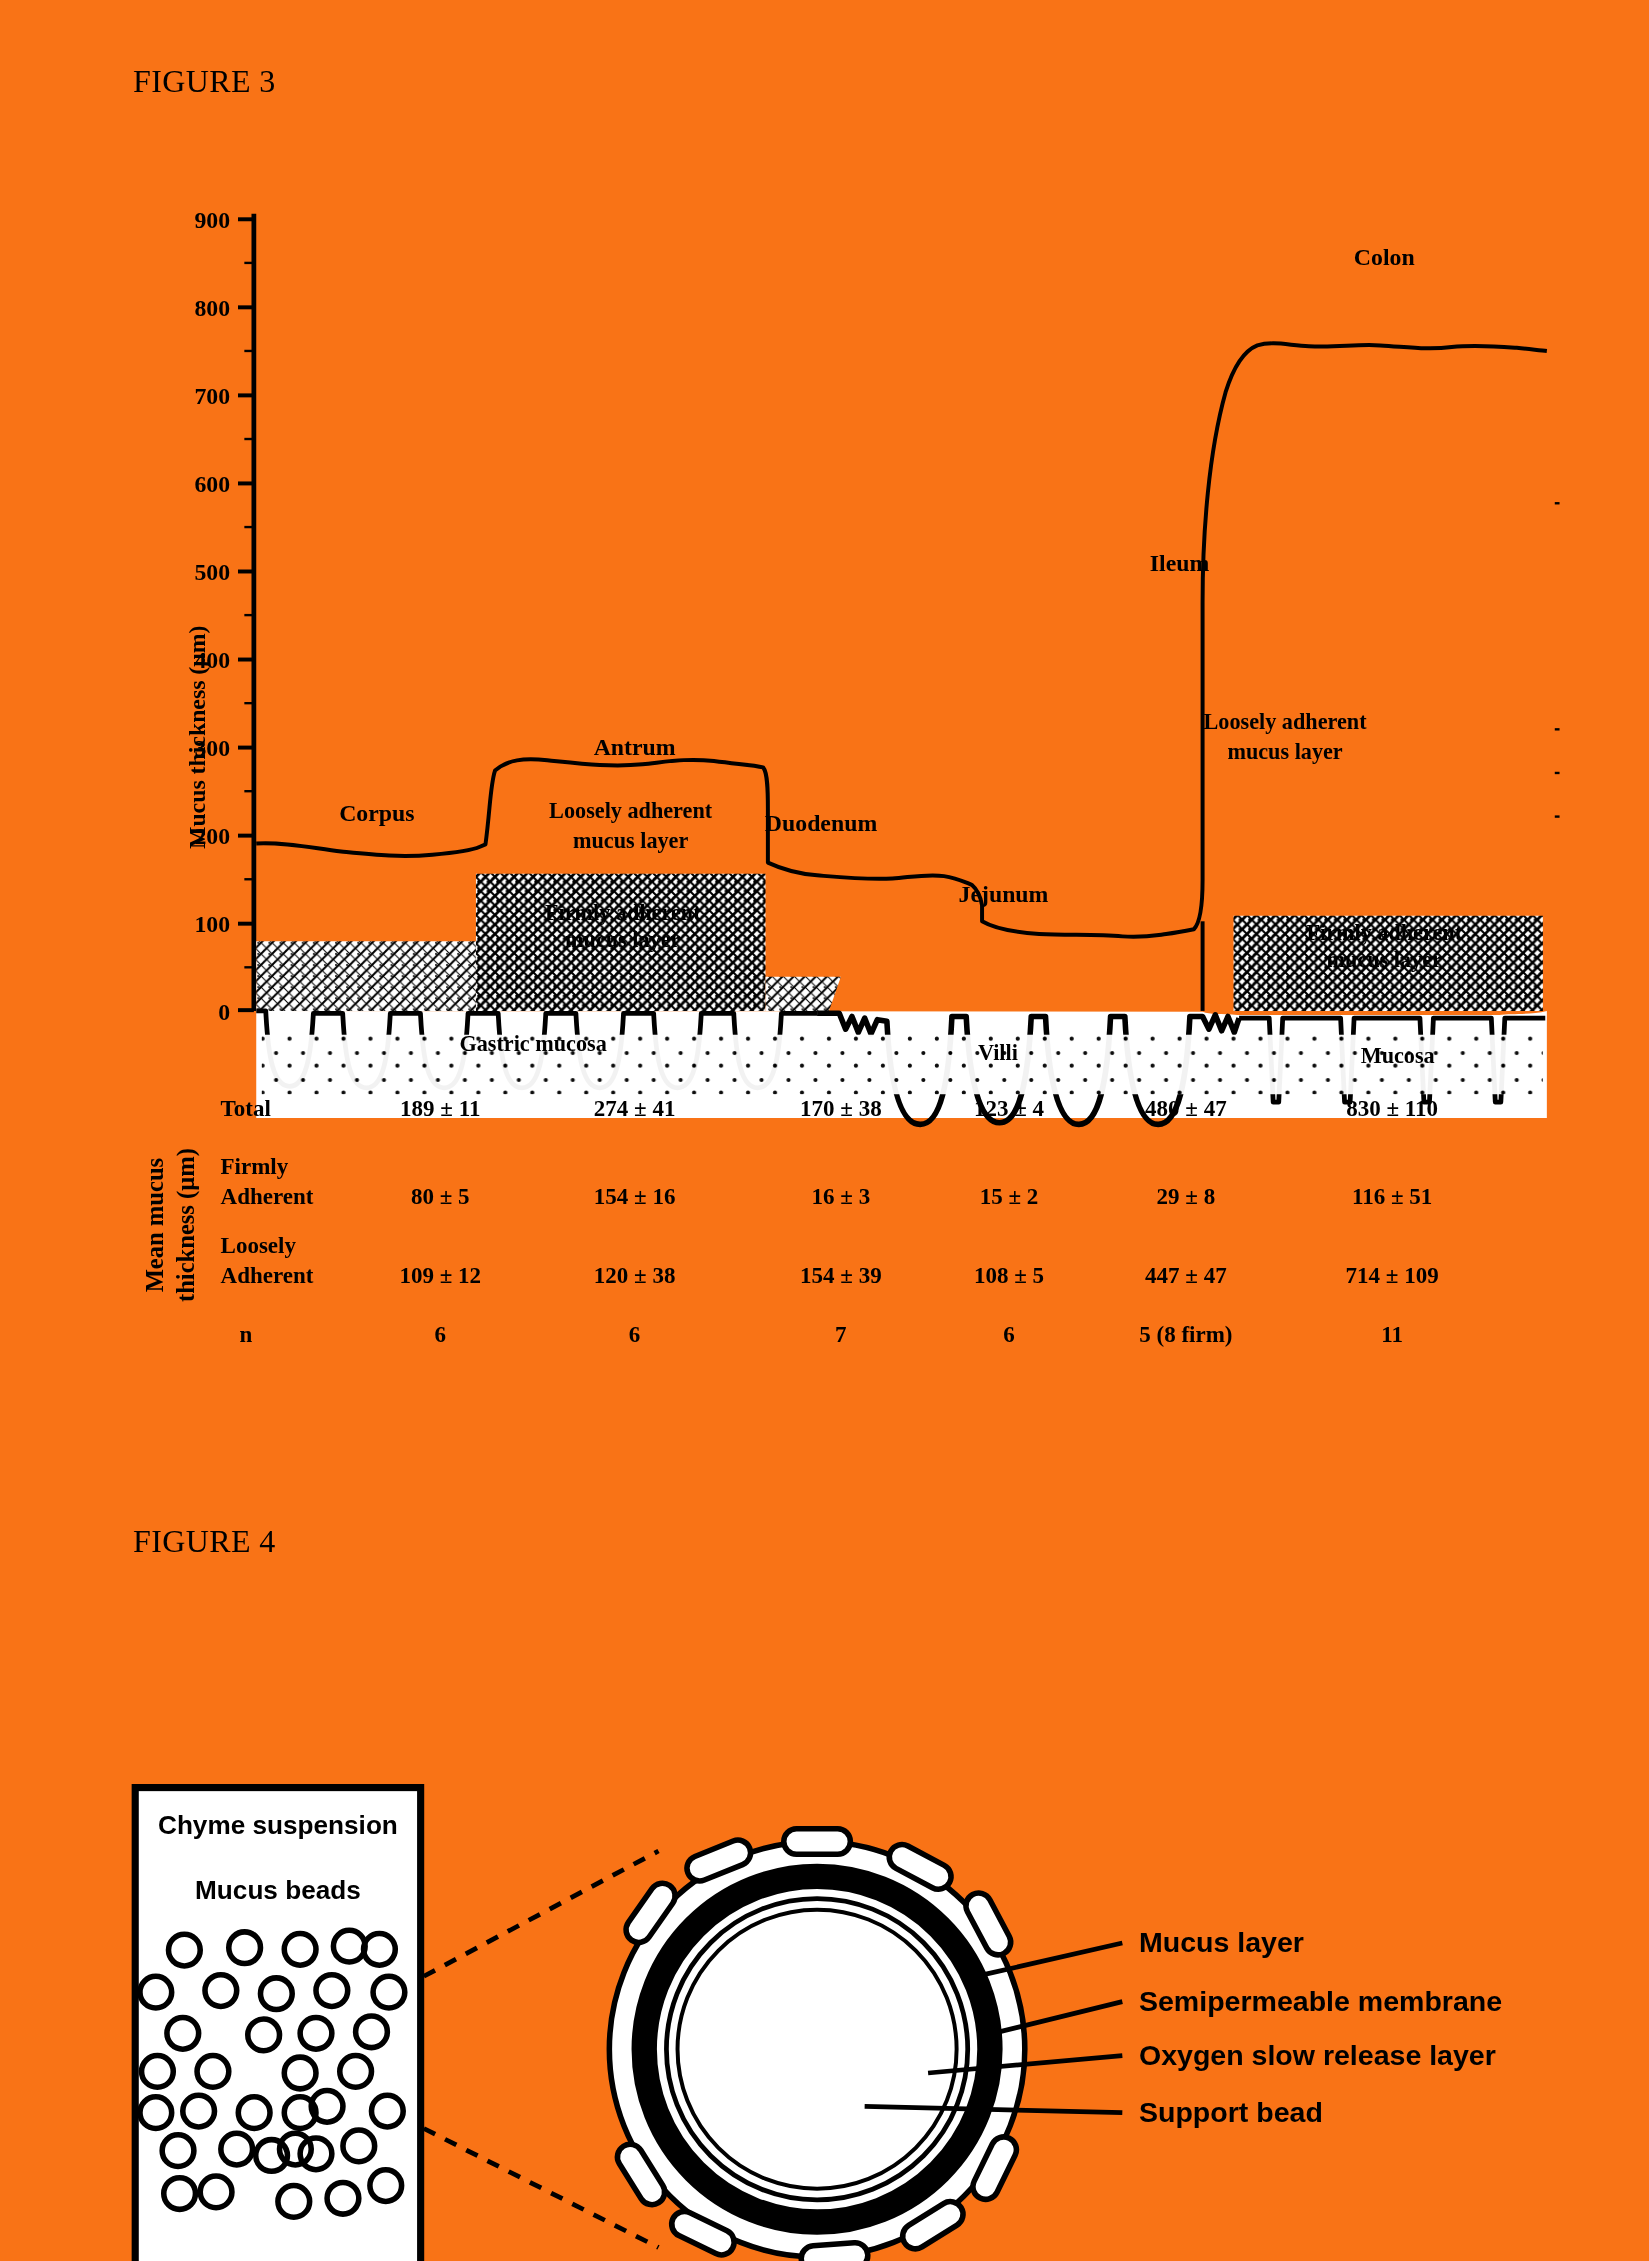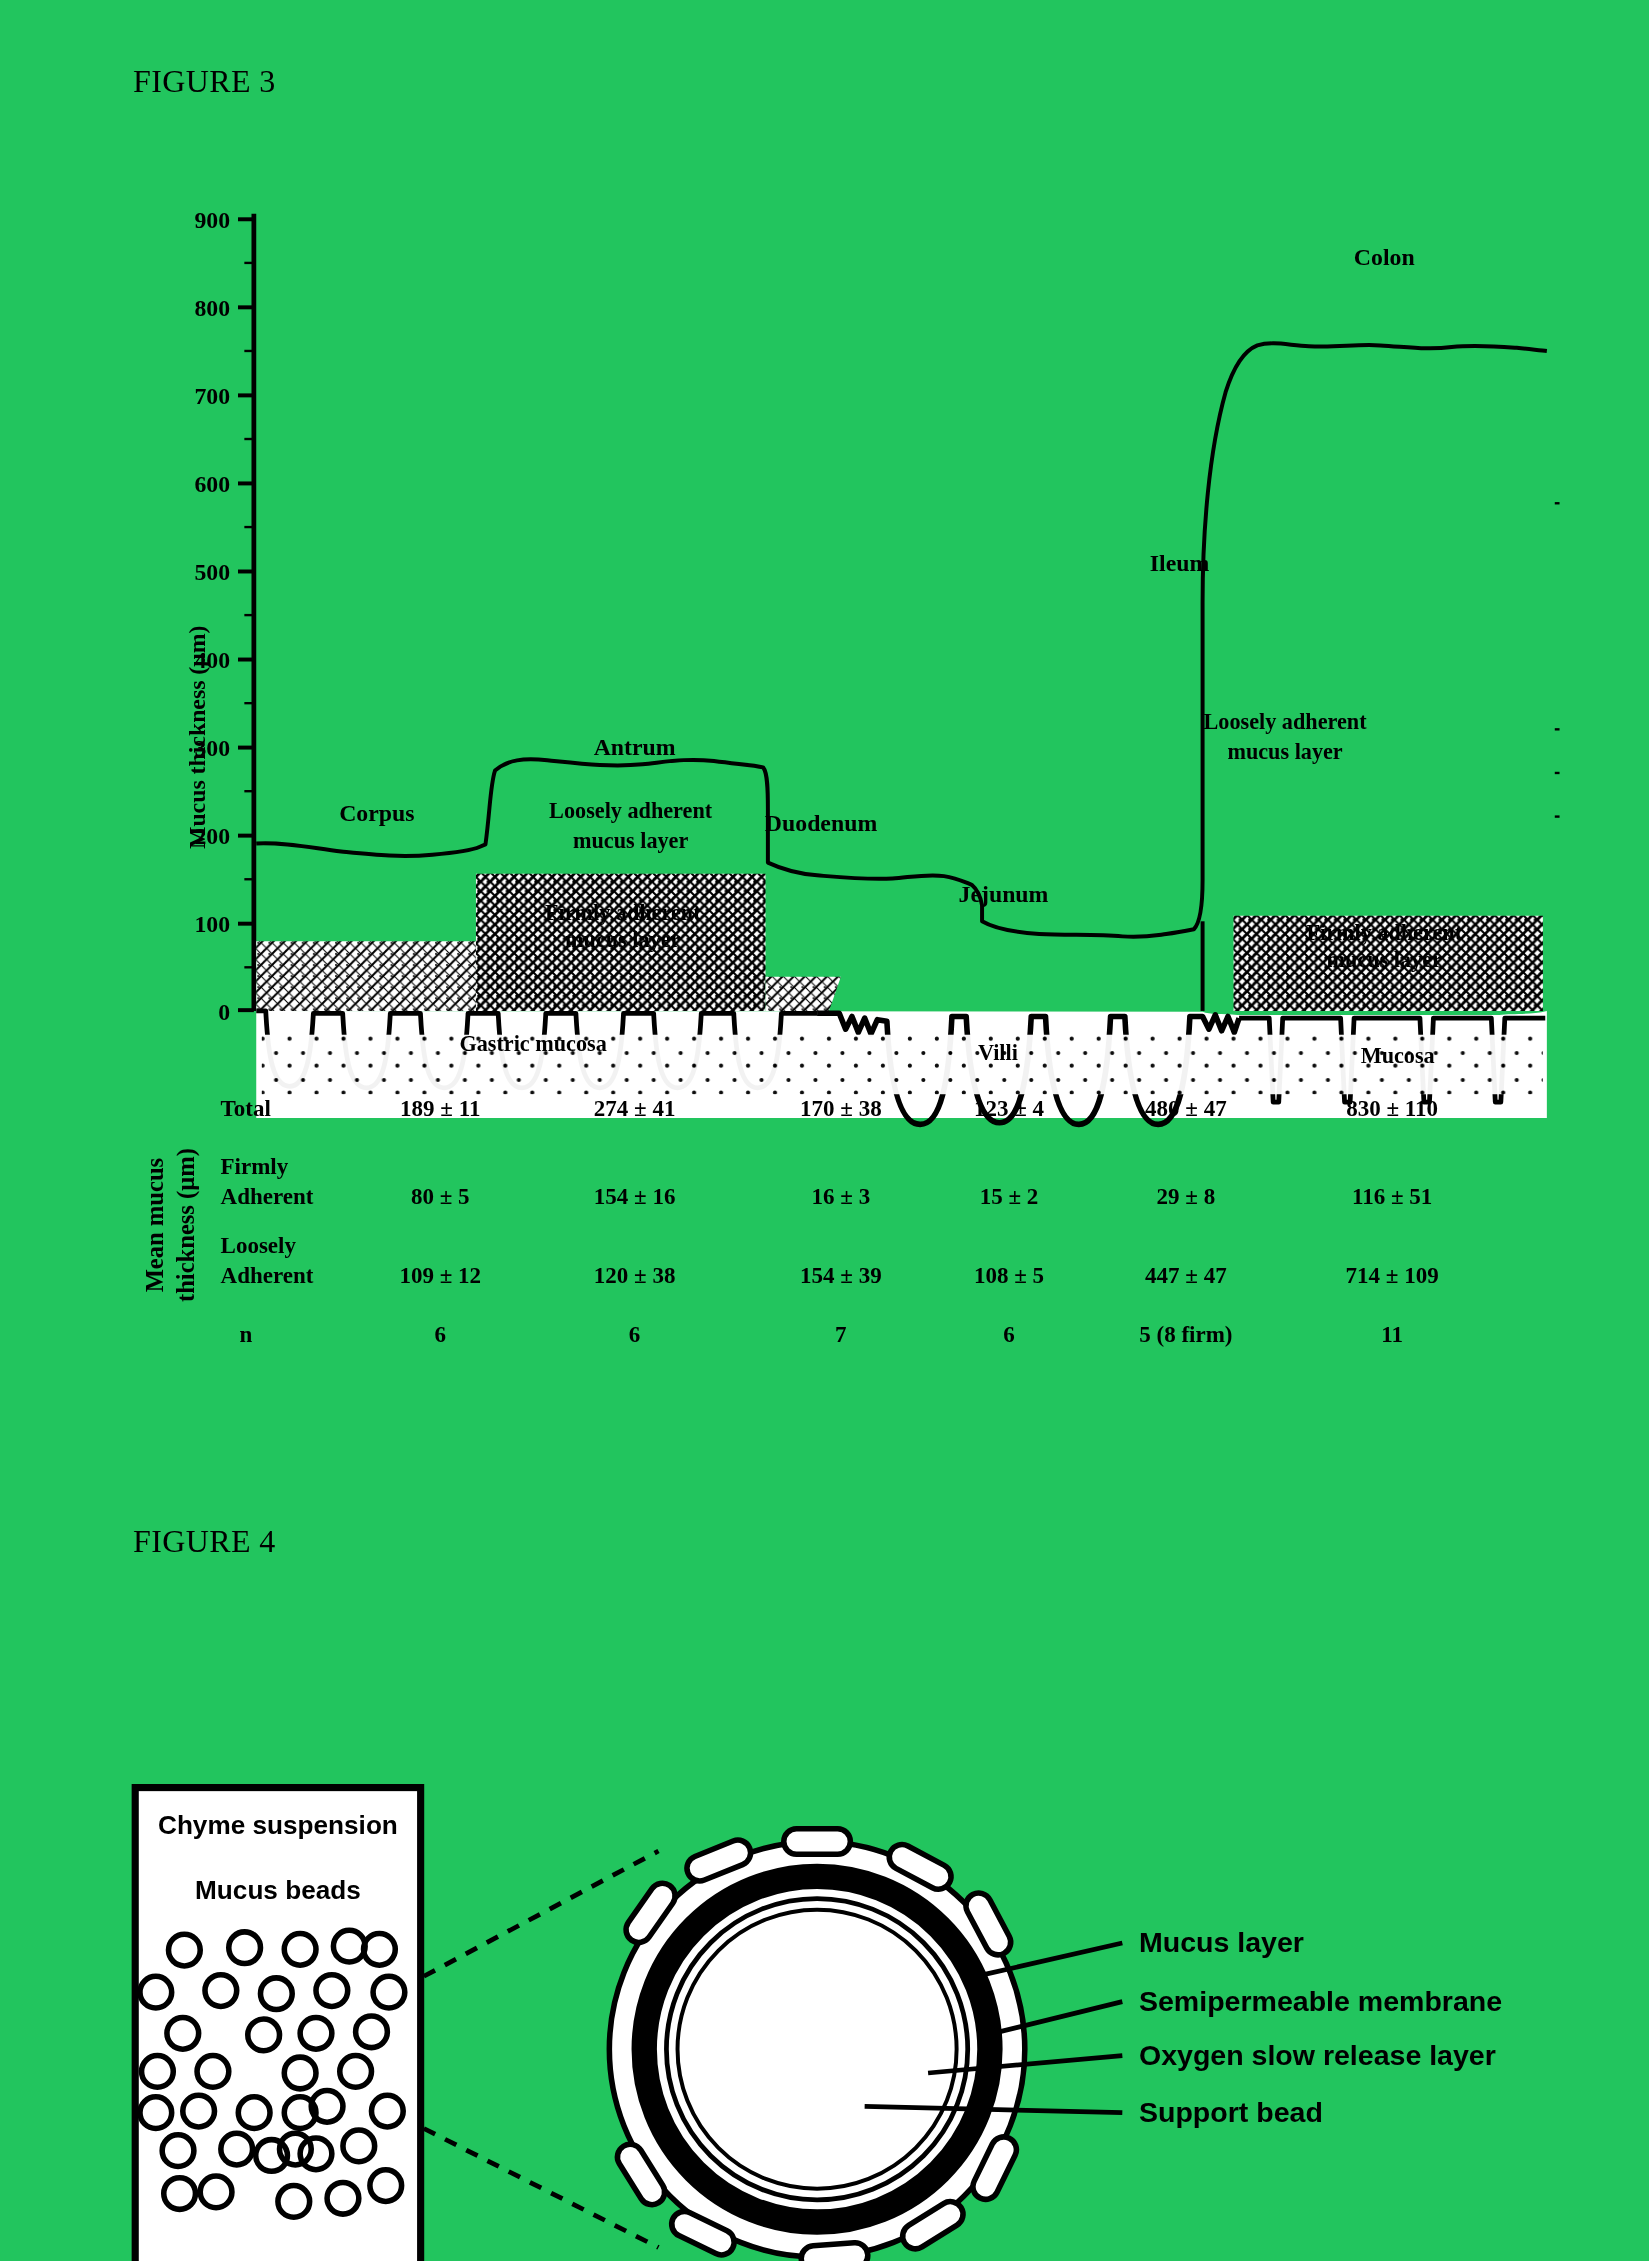--- a/index.html
+++ b/index.html
@@ -12,21 +12,21 @@
     width: 1650px;
     height: 2261px;
     position: relative;
     font-family: "Liberation Serif", serif;
     color: #000000;
     overflow: hidden;
   }
   .page {
     position: absolute;
     inset: 0;
-    background: #22c55e;
+    background: #f97316;
   }
 
   
   .fig-caption {
     position: absolute;
     font-family: "Liberation Serif", serif;
     font-size: 32px;
     letter-spacing: 0.4px;
     color: #000;
     white-space: nowrap;

